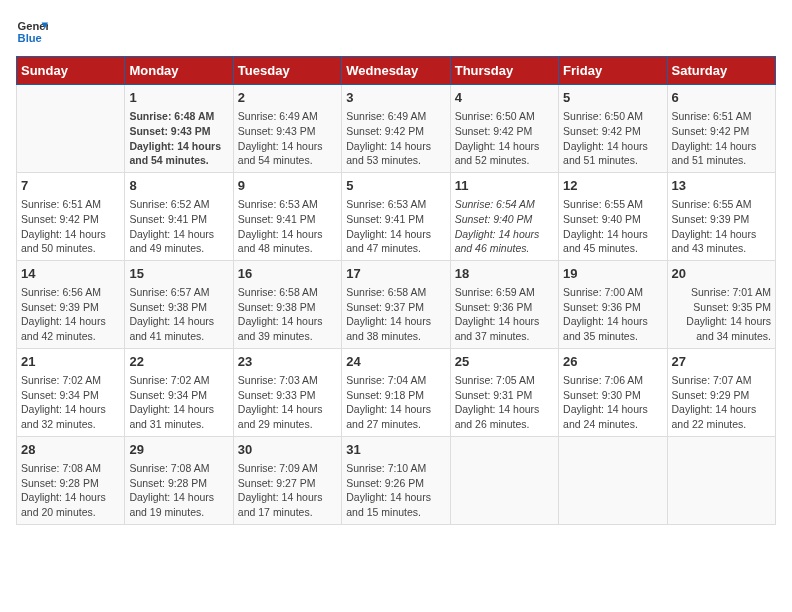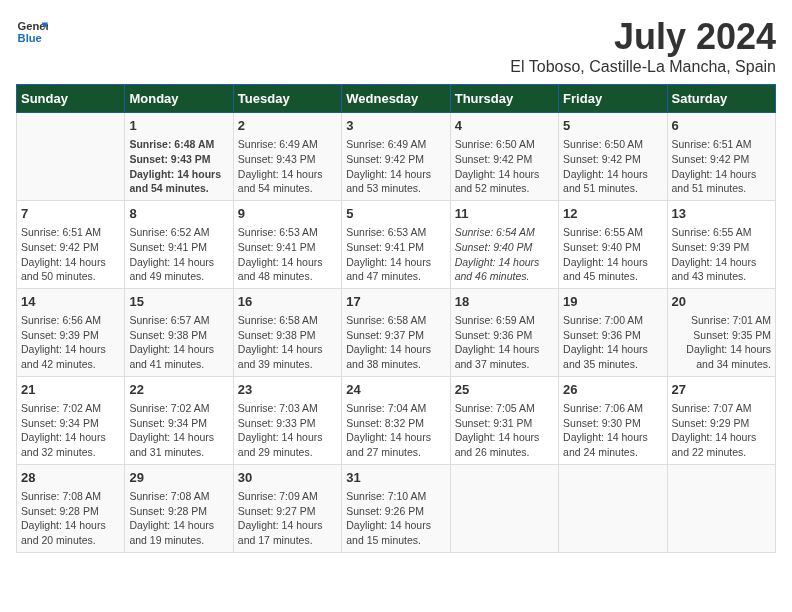--- a/index.html
+++ b/index.html
@@ -36,21 +36,21 @@
     .calendar-subtitle {
       font-size: 16px;
       color: #333;
     }
     table {
       width: 100%;
       border-collapse: collapse;
       font-size: 11px;
     }
     thead tr {
-      background-color: #14532d;
+      background-color: #b91c1c;
       color: #fff;
     }
     thead th {
       padding: 6px 4px;
       text-align: left;
       font-size: 13px;
       border: 1px solid #1a5da0;
     }
     tbody tr {
       border-bottom: 1px solid #ccc;
@@ -84,24 +84,20 @@
 </head>
 <body>
 
 <div class="header-area">
   <div class="logo">
     <svg class="logo-icon" viewBox="0 0 40 40">
       <text x="2" y="18" font-size="14" font-weight="bold" fill="#333">General</text>
       <text x="2" y="32" font-size="14" font-weight="bold" fill="#1a6fc4">Blue</text>
       <polygon points="32,8 40,8 36,16" fill="#1a6fc4"></polygon>
     </svg>
-  </div>
-  <div class="title-area">
-    <div class="calendar-title">July 2024</div>
-    <div class="calendar-subtitle">El Toboso, Castille-La Mancha, Spain</div>
   </div>
 </div>
 
 <table>
   <thead>
     <tr>
       <th>Sunday</th>
       <th>Monday</th>
       <th>Tuesday</th>
       <th>Wednesday</th>
@@ -276,21 +272,21 @@
         <td>
           <span class="day-number">23</span>
           <div class="day-info" style="white-space: pre-line;">Sunrise: 7:03 AM
 Sunset: 9:33 PM
 Daylight: 14 hours
 and 29 minutes.</div>
         </td>
         <td>
           <span class="day-number">24</span>
           <div class="day-info" style="white-space: pre-line;">Sunrise: 7:04 AM
-Sunset: 8:32 PM
+Sunset: 9:18 PM
 Daylight: 14 hours
 and 27 minutes.</div>
         </td>
         <td>
           <span class="day-number">25</span>
           <div class="day-info" style="white-space: pre-line;">Sunrise: 7:05 AM
 Sunset: 9:31 PM
 Daylight: 14 hours
 and 26 minutes.</div>
         </td>

